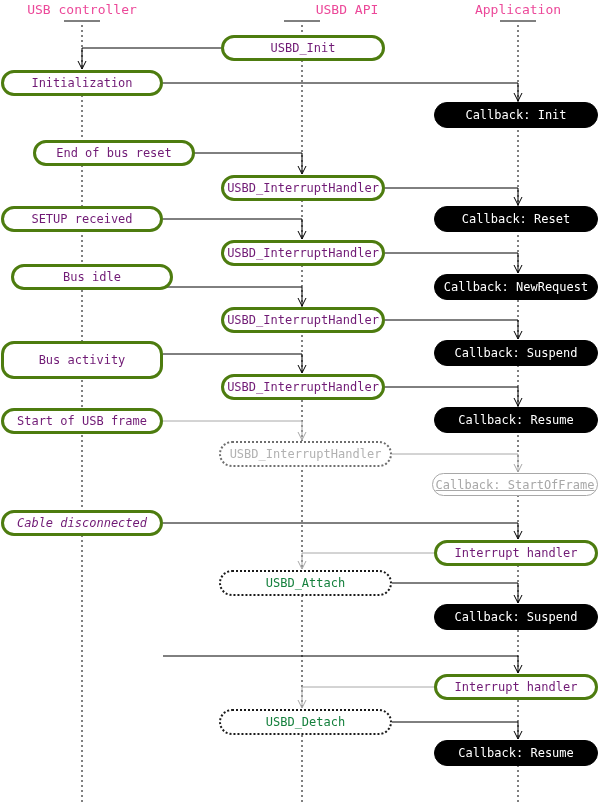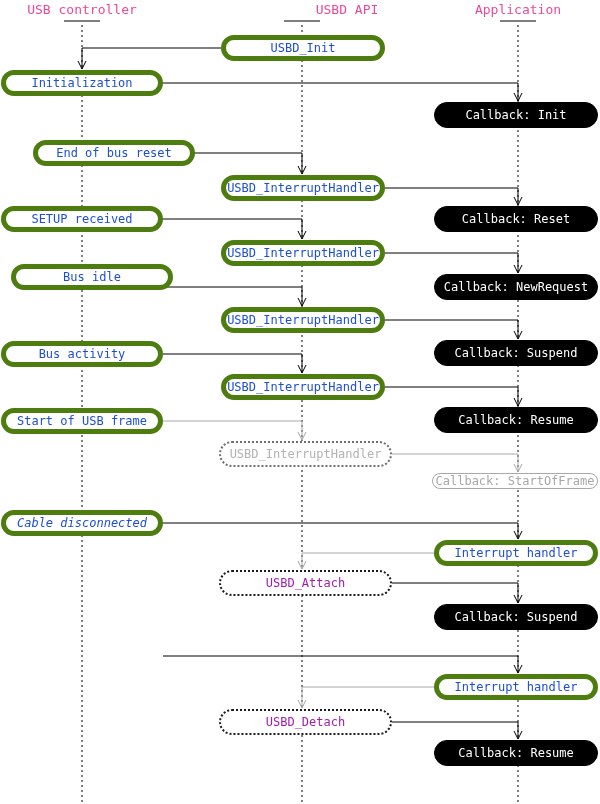--- a/index.html
+++ b/index.html
@@ -3,24 +3,24 @@
 <meta charset="utf-8">
 <style>
   html,body{margin:0;padding:0;background:#ffffff;}
   #stage{position:relative;width:600px;height:804px;background:#ffffff;overflow:hidden;
          font-family:"DejaVu Sans Mono","Liberation Mono",monospace;}
   #wires{position:absolute;left:0;top:0;width:600px;height:804px;}
   .lane-label{position:absolute;top:2px;transform:translateX(-50%);font-size:13px;color:#ec4899;
               white-space:nowrap;background:#fff;padding:0 2px;}
   .node{position:absolute;box-sizing:border-box;display:flex;align-items:center;justify-content:center;
         font-size:12px;white-space:nowrap;border-radius:13px;letter-spacing:0;}
-  .node.plain{background:#fff;border:5px solid #4d7c0f;color:#1d4ed8;}
+  .node.plain{background:#fff;border:3px solid #4d7c0f;color:#701a75;}
   .node.filled{background:#000;border:1px solid #000;color:#fff;}
   .node.ghost-dotted{background:#fff;border:2px dotted #6e6e6e;color:#b2b2b2;}
-  .node.ghost-dark-dotted{background:#fff;border:2px dotted #1a1a1a;color:#a21caf;}
+  .node.ghost-dark-dotted{background:#fff;border:2px dotted #1a1a1a;color:#15803d;}
   .node.ghost-outline{background:#fff;border:1px solid #a8a8a8;color:#a8a8a8;}
 </style>
 </head>
 <body>
 
 <div id="stage">
   <svg id="wires" width="600" height="804" viewBox="0 0 600 804" xmlns="http://www.w3.org/2000/svg">
       <line x1="64" y1="21" x2="100" y2="21" stroke="#000000" stroke-width="1"></line>
       <line x1="82" y1="25" x2="82" y2="802" stroke="#000000" stroke-width="1" stroke-dasharray="2 3"></line>
       <line x1="284" y1="21" x2="320" y2="21" stroke="#000000" stroke-width="1"></line>
@@ -71,27 +71,27 @@
     <div class="node plain" style="left: 1px; top: 70px; width: 162px; height: 26px;">Initialization</div>
     <div class="node filled" style="left: 434px; top: 102px; width: 164px; height: 26px;">Callback: Init</div>
     <div class="node plain" style="left: 1px; top: 140px; width: 162px; height: 26px; margin-left: 32px;">End of bus reset</div>
     <div class="node plain" style="left: 221px; top: 175px; width: 164px; height: 26px;">USBD_InterruptHandler</div>
     <div class="node filled" style="left: 434px; top: 206px; width: 164px; height: 26px;">Callback: Reset</div>
     <div class="node plain" style="left: 1px; top: 206px; width: 162px; height: 26px;">SETUP received</div>
     <div class="node plain" style="left: 221px; top: 240px; width: 164px; height: 26px;">USBD_InterruptHandler</div>
     <div class="node plain" style="left: 1px; top: 264px; width: 162px; height: 26px; margin-left: 10px;">Bus idle</div>
     <div class="node filled" style="left: 434px; top: 274px; width: 164px; height: 26px;">Callback: NewRequest</div>
     <div class="node plain" style="left: 221px; top: 307px; width: 164px; height: 26px;">USBD_InterruptHandler</div>
-    <div class="node plain" style="left: 1px; top: 341px; width: 162px; height: 26px;">Bus activity</div>
+    <div class="node plain" style="left: 1px; top: 341px; width: 162px; height: 38px;">Bus activity</div>
     <div class="node filled" style="left: 434px; top: 340px; width: 164px; height: 26px;">Callback: Suspend</div>
     <div class="node plain" style="left: 221px; top: 374px; width: 164px; height: 26px;">USBD_InterruptHandler</div>
     <div class="node plain" style="left: 1px; top: 408px; width: 162px; height: 26px;">Start of USB frame</div>
     <div class="node filled" style="left: 434px; top: 407px; width: 164px; height: 26px;">Callback: Resume</div>
     <div class="node ghost-dotted" style="left: 219px; top: 441px; width: 173px; height: 26px;">USBD_InterruptHandler</div>
-    <div class="node ghost-outline" style="left: 432px; top: 473px; width: 166px; height: 16px;">Callback: StartOfFrame</div>
+    <div class="node ghost-outline" style="left: 432px; top: 473px; width: 166px; height: 23px; text-decoration: underline;">Callback: StartOfFrame</div>
     <div class="node plain" style="left: 1px; top: 510px; width: 162px; height: 26px; font-style: italic;">Cable disconnected</div>
     <div class="node plain" style="left: 434px; top: 540px; width: 164px; height: 26px;">Interrupt handler</div>
     <div class="node ghost-dark-dotted" style="left: 219px; top: 570px; width: 173px; height: 26px;">USBD_Attach</div>
     <div class="node filled" style="left: 434px; top: 604px; width: 164px; height: 26px;">Callback: Suspend</div>
     <div class="node plain" style="left: 434px; top: 674px; width: 164px; height: 26px;">Interrupt handler</div>
     <div class="node ghost-dark-dotted" style="left: 219px; top: 709px; width: 173px; height: 26px; text-align: right;">USBD_Detach</div>
     <div class="node filled" style="left: 434px; top: 740px; width: 164px; height: 26px;">Callback: Resume</div>
   </div>
 
 </body></html>

